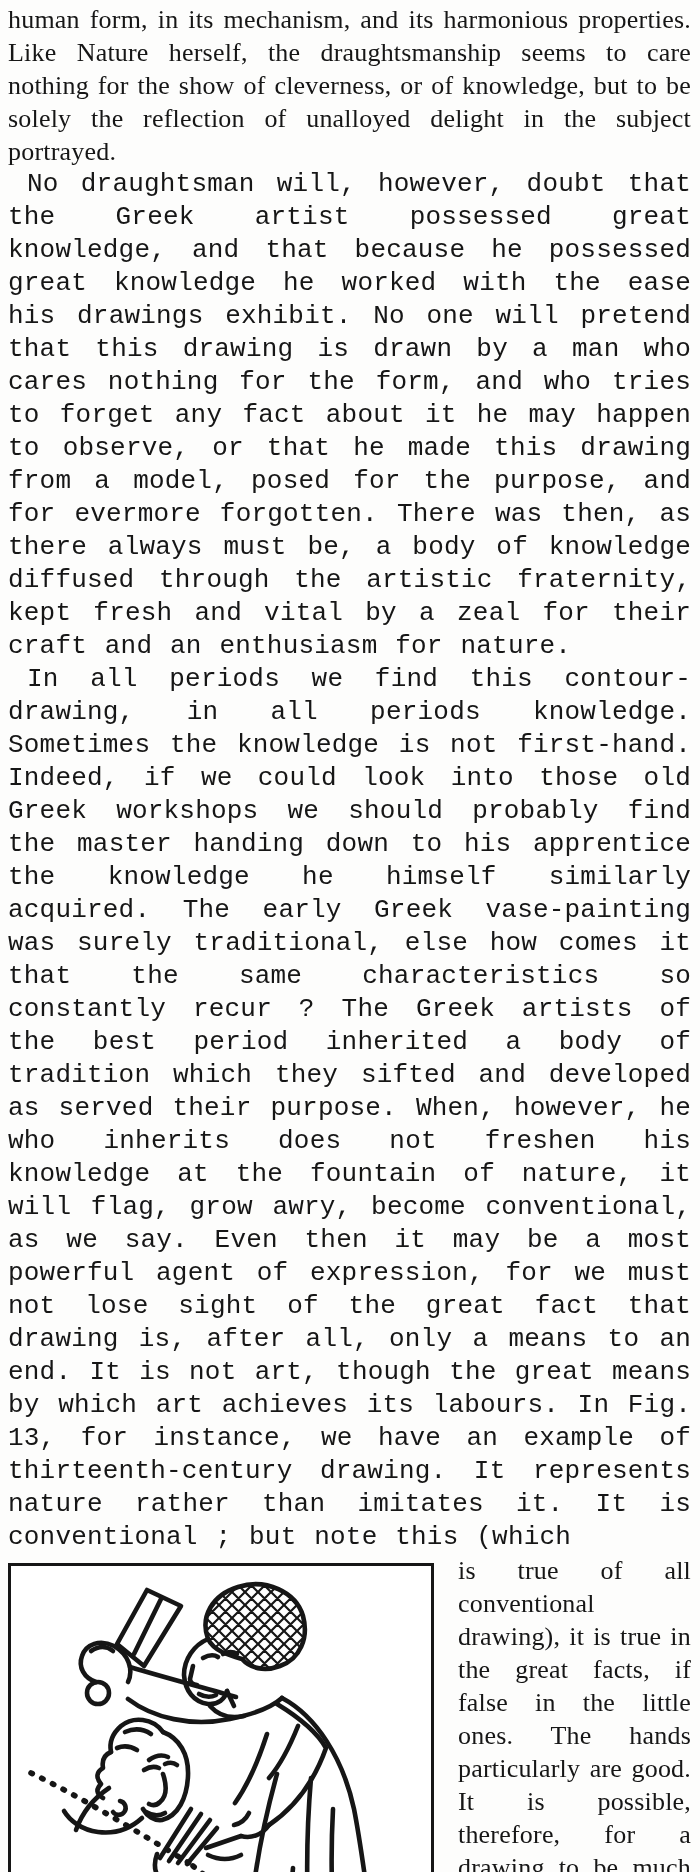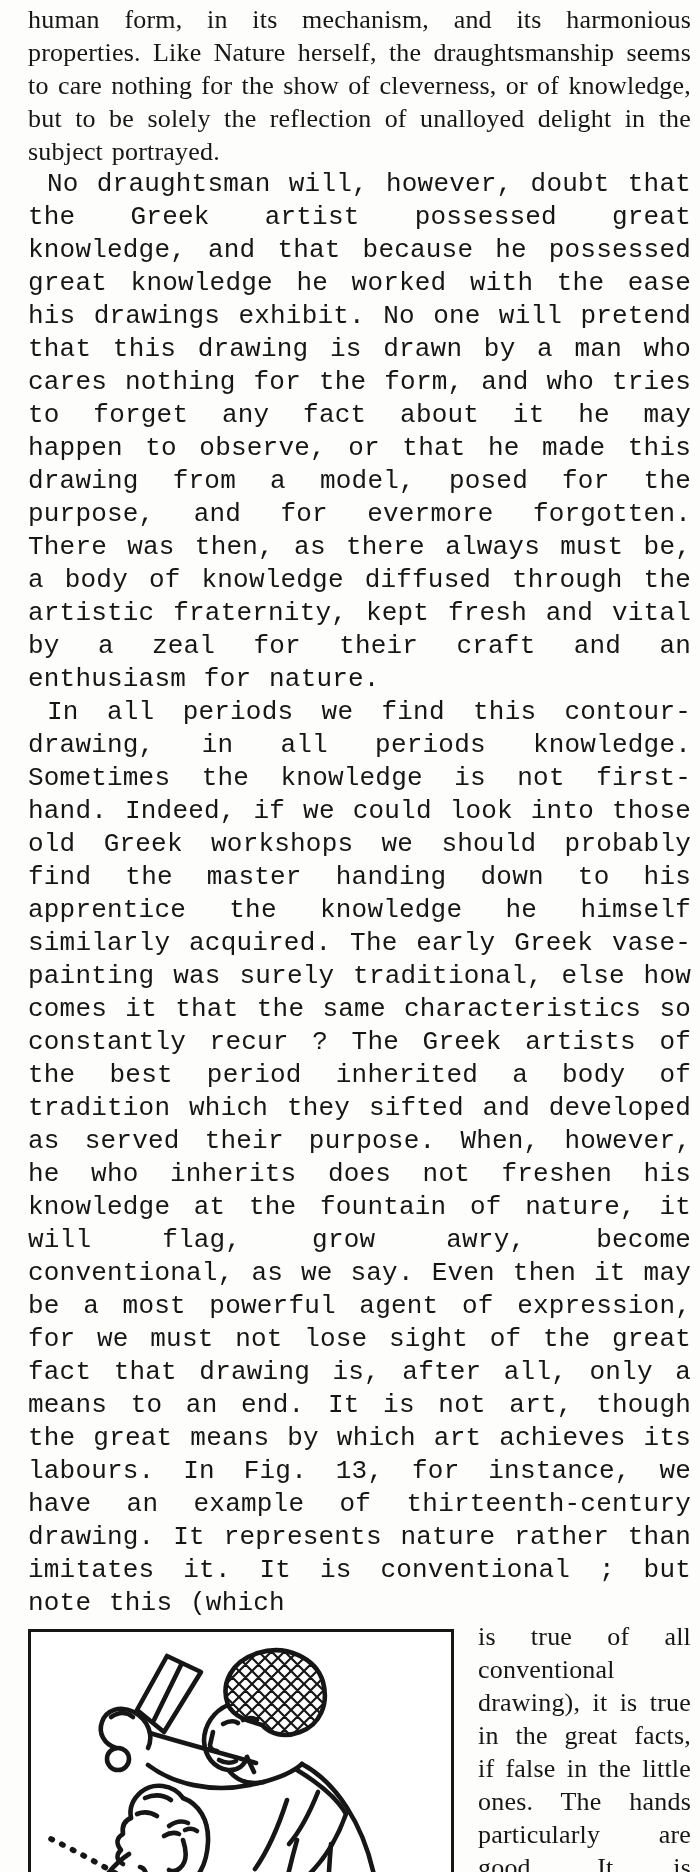--- a/index.html
+++ b/index.html
@@ -9,21 +9,21 @@
   html,body{margin:0;padding:0;}
   body{
     width:700px;height:1872px;overflow:hidden;
     background:var(--paper);
     font-family:"Liberation Serif","DejaVu Serif",serif;
     color:var(--ink);
   }
   .page{
     box-sizing:border-box;
     width:700px;height:1648px;
-    padding:3px 9px 0 28px;
+    padding:3px 9px 0 8px;
     font-size:26px;
     line-height:33px;
     text-align:justify;
     letter-spacing:0.2px;
     word-spacing:2px;
   }
   .para{margin:0;}
   .indent{text-indent:19px;font-family:Liberation Mono, monospace;}
   
   .cont{margin:0;}

